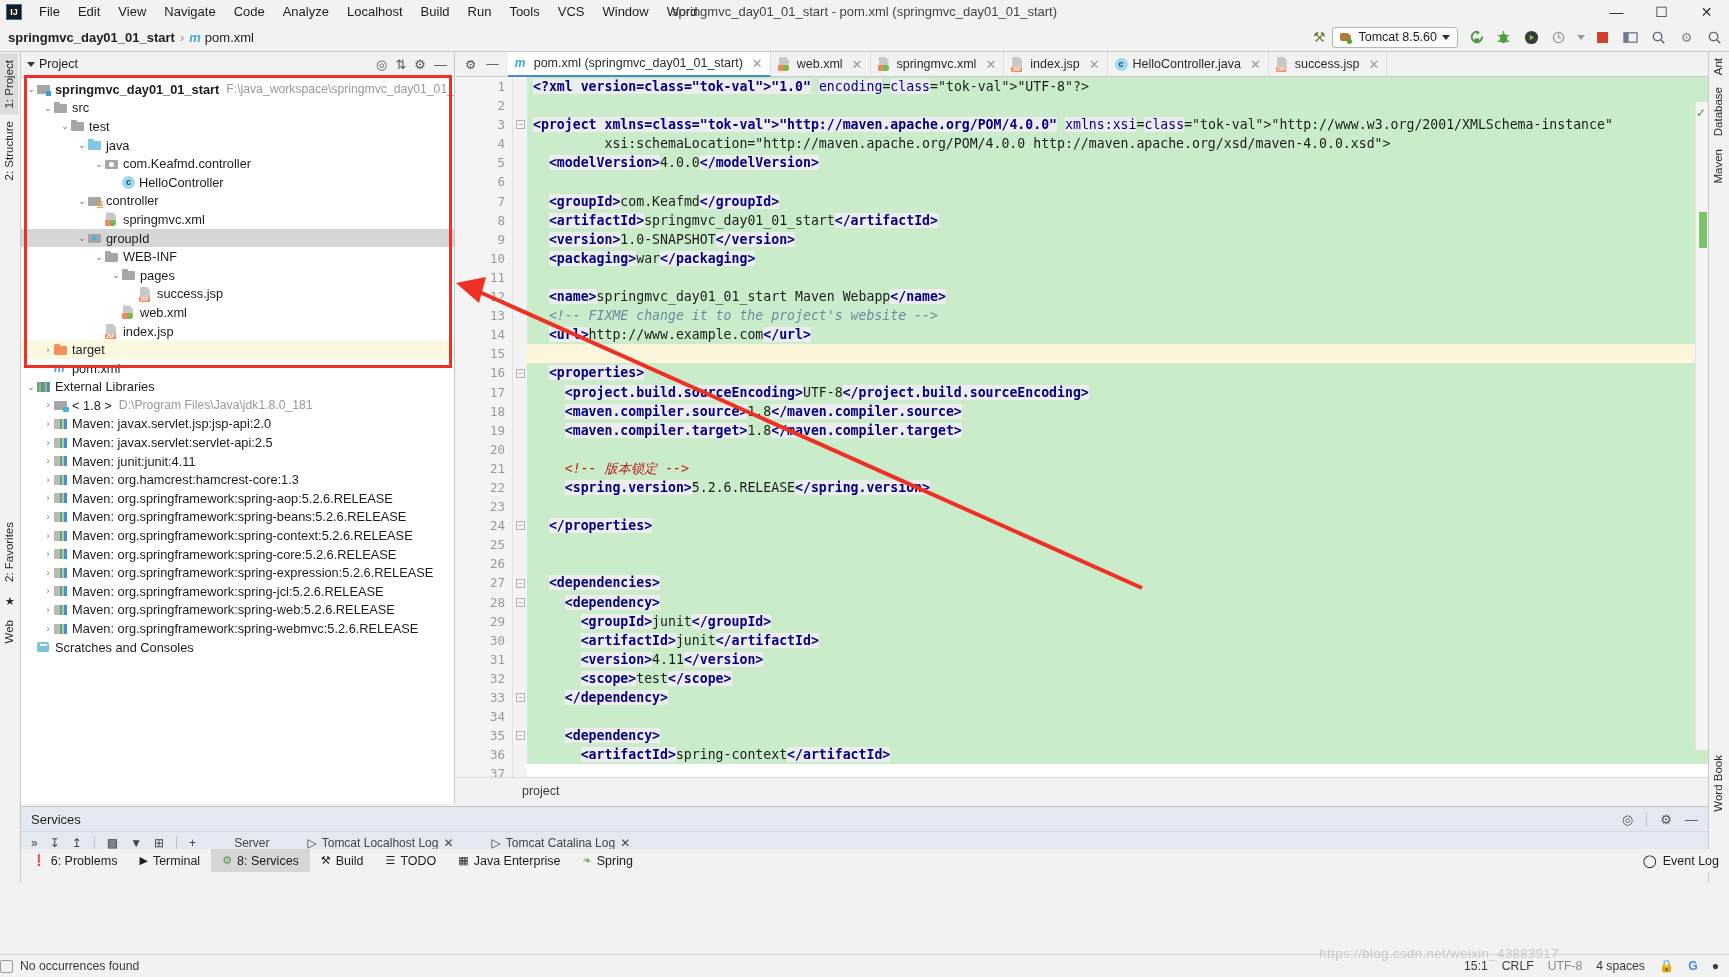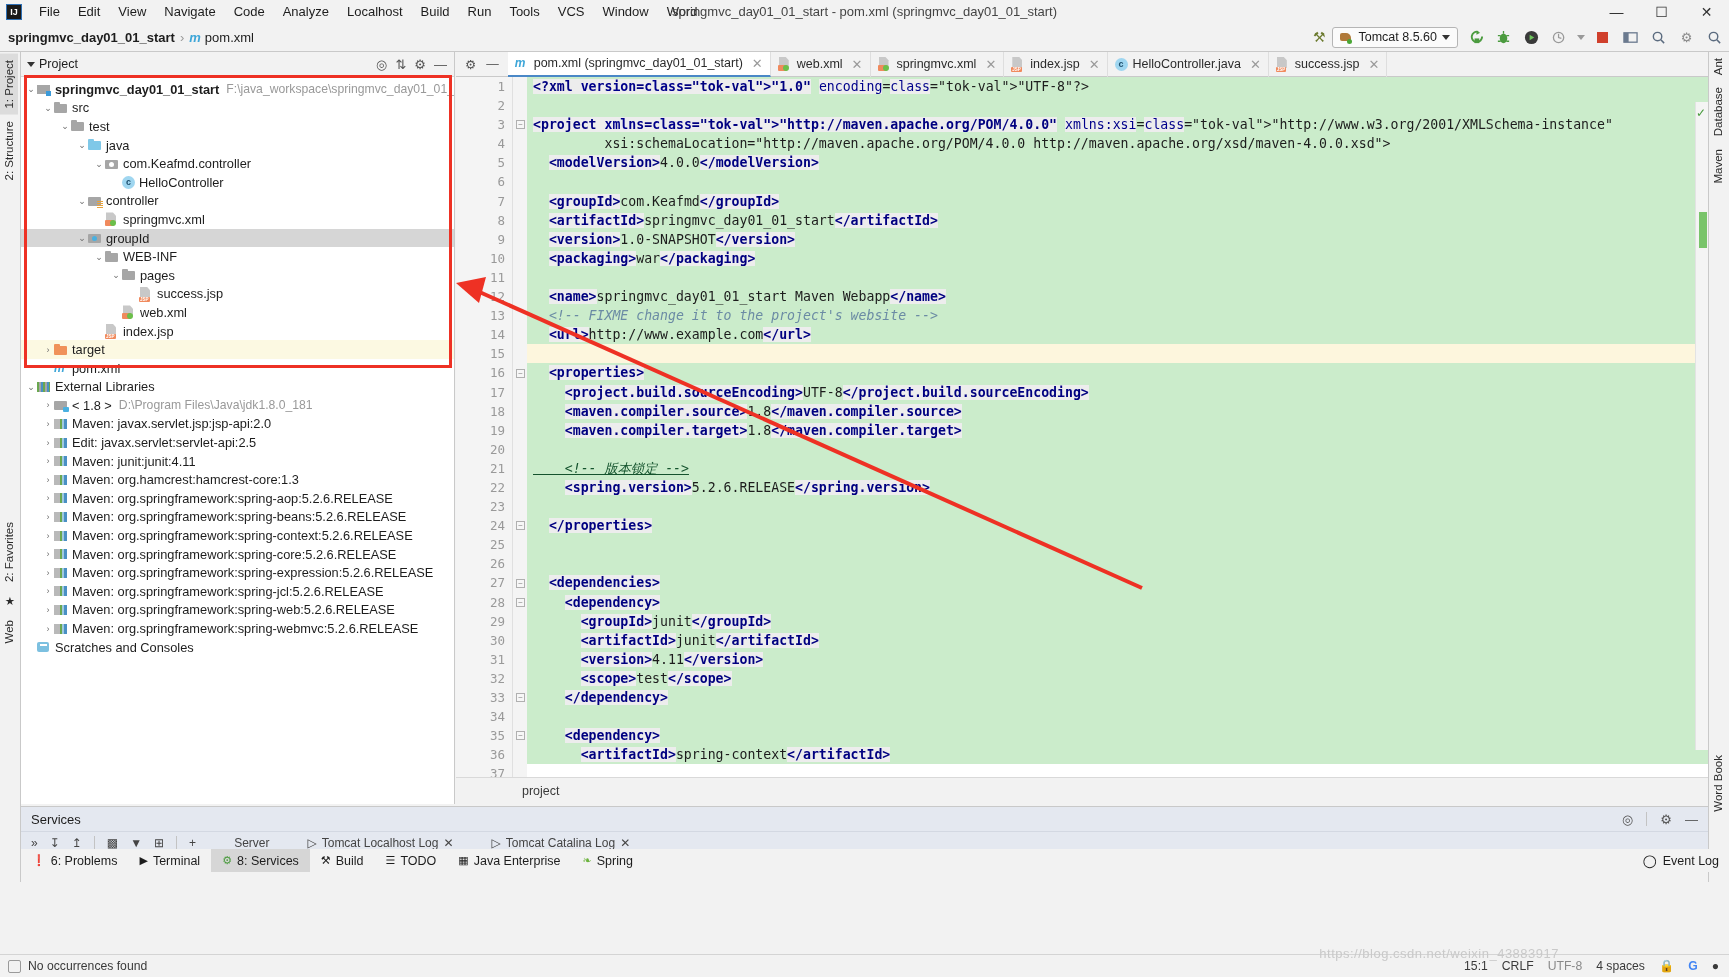--- a/index.html
+++ b/index.html
@@ -176,21 +176,21 @@
     position:absolute; left:71px; top:0; right:0; bottom:0; overflow:hidden;
     font-family:"DejaVu Sans Mono", monospace; font-size:13.2px;
   }
   .cline { height:19.1px; line-height:19.1px; white-space:pre; padding-left:6px;
            background:#cbeccb; }
   .cline.current { background:#fdf6dd; }
   .tok-tag { color:#000080; font-weight:bold; background:#ededed; }
   .tok-attr { color:#00008b; background:#ededed; }
   .tok-txt { color:#1c1c1c; }
   .tok-cmt { color:#6b8ba4; font-style:italic; }
-  .tok-cmt2 { color:#14532d; font-style:italic;text-decoration:underline; }
+  .tok-cmt2 { color:#b91c1c; font-style:italic; }
 
   .editor-right-marks { position:absolute; right:0; top:25px; bottom:27px; width:13px;
      background:#f4f4f4; border-left:1px solid #e3e3e3;}
   .mark-check { position:absolute; right:2px; top:4px; color:#4a9c3f; font-size:12px; }
   .mark-green { position:absolute; right:1px; top:110px; width:8px; height:36px; background:#79c46a; }
 
   .bread-bottom {
     position:absolute; left:0; right:0; bottom:0; height:27px; background:#f2f2f2;
     border-top:1px solid #d9d9d9; display:flex; align-items:center; padding-left:66px;
     font-size:12.5px; color:#3a3a3a;
@@ -216,21 +216,21 @@
   .btab { display:flex; align-items:center; gap:5px; padding:3px 11px; height:23px; }
   .btab.sel { background:#d6d6d6; }
   .bottom-right { margin-left:auto; display:flex; align-items:center; gap:6px; padding-right:10px; }
 
   
   .statusbar {
     position:absolute; left:0; right:0; bottom:0; height:23px; top:954px;
     background:#f2f2f2; border-top:1px solid #d4d4d4;
     display:flex; align-items:center; font-size:12.2px; color:#3a3a3a;
   }
-  .statusbar .left { display:flex; align-items:center; gap:7px; padding-left:8px; }
+  .statusbar .left { display:flex; align-items:center; gap:7px; }
   .statusbar .right { margin-left:auto; display:flex; align-items:center; gap:14px; padding-right:10px; }
   .status-ico { width:13px;height:13px;border:1px solid #9a9a9a;border-radius:2px; display:inline-block;}
   .watermark {
     position:absolute; right:170px; bottom:16px; color:#c9c9c9; font-size:13px;
     letter-spacing:.5px; pointer-events:none; z-index:40;
   }
   
   .annot-arrow { position:absolute; left:0; top:0; pointer-events:none; z-index:35; }
 </style>
 </head>
@@ -452,21 +452,21 @@
           <span class="tpath">D:\Program Files\Java\jdk1.8.0_181</span>
         </div>
         <div class="trow" style="padding-left: 21px;">
           <span class="arrow">›</span>
           <span class="ico mvnlib"></span>
           <span class="tlabel">Maven: javax.servlet.jsp:jsp-api:2.0</span>
         </div>
         <div class="trow" style="padding-left: 21px;">
           <span class="arrow">›</span>
           <span class="ico mvnlib"></span>
-          <span class="tlabel">Edit: javax.servlet:servlet-api:2.5</span>
+          <span class="tlabel">Maven: javax.servlet:servlet-api:2.5</span>
         </div>
         <div class="trow" style="padding-left: 21px;">
           <span class="arrow">›</span>
           <span class="ico mvnlib"></span>
           <span class="tlabel">Maven: junit:junit:4.11</span>
         </div>
         <div class="trow" style="padding-left: 21px;">
           <span class="arrow">›</span>
           <span class="ico mvnlib"></span>
           <span class="tlabel">Maven: org.hamcrest:hamcrest-core:1.3</span>

